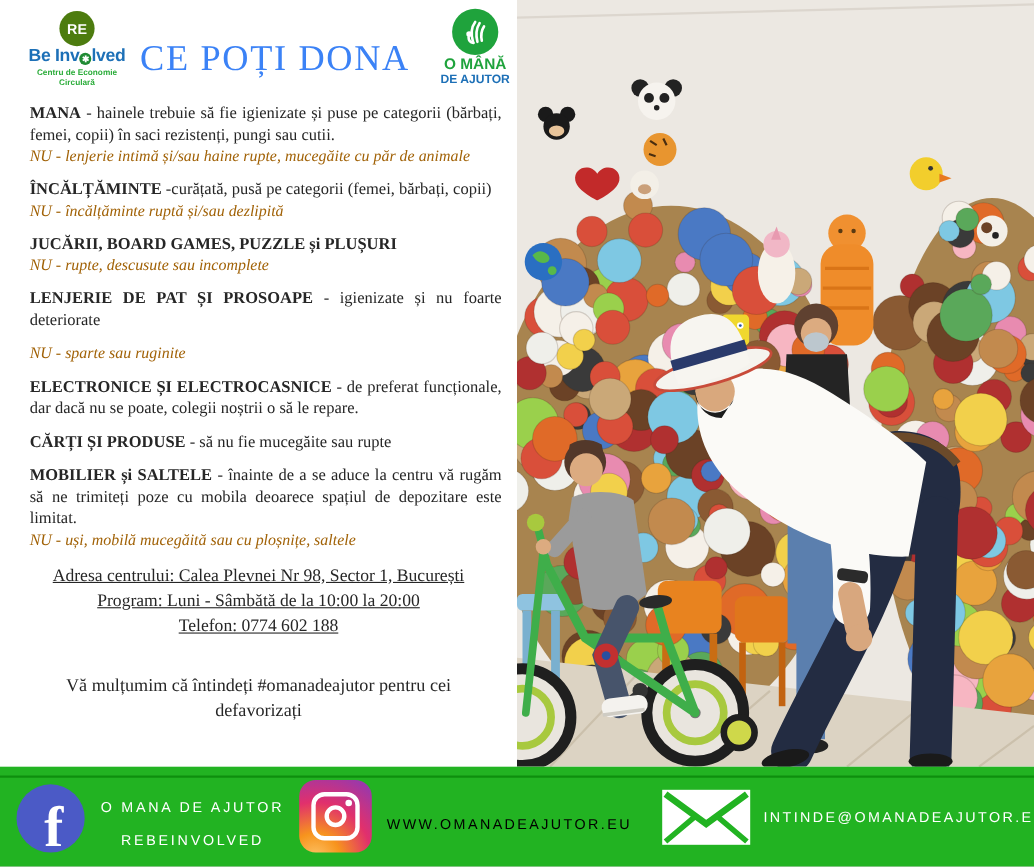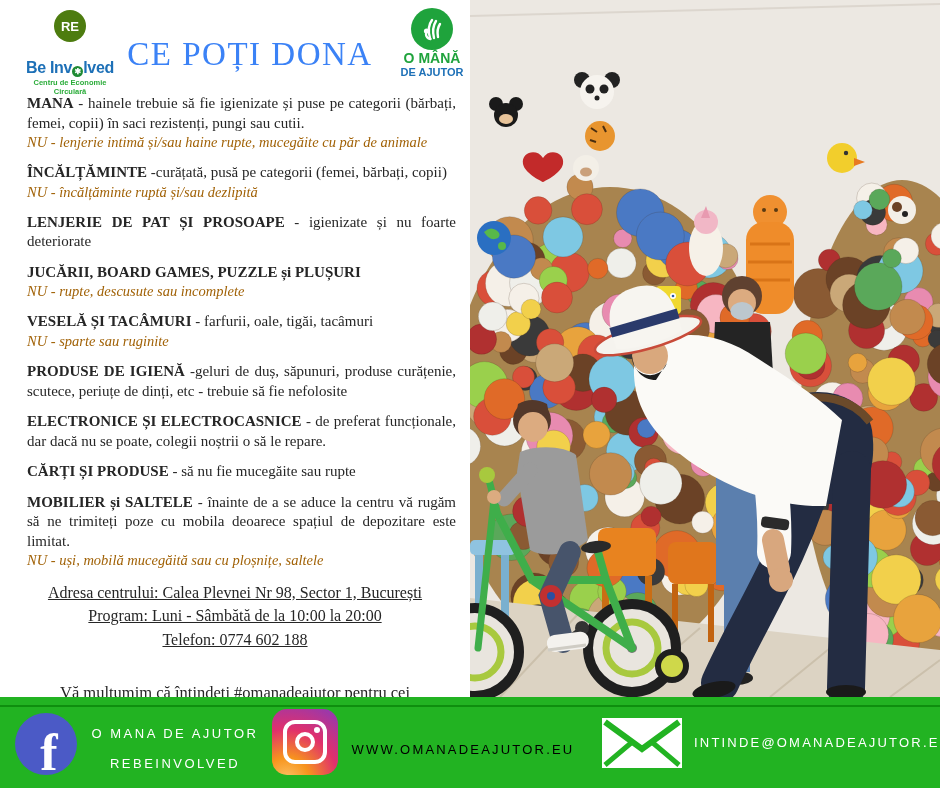--- a/index.html
+++ b/index.html
@@ -9,21 +9,21 @@
     overflow:hidden; font-family:"Liberation Serif", serif; margin:0 auto;
   }
   
   .left-col { position:absolute; left:0; top:0; width:470px; height:697px; background:#fff; }
   .header-row { position:relative; height:88px; }
   .logo-be { position:absolute; left:22px; top:10px; width:96px; text-align:center; }
   .re-badge { width:32px; height:32px; margin:0 auto; border-radius:50%; background:#4d7c0f;
     color:#fff; font-family:"Liberation Sans",sans-serif; font-weight:bold; font-size:13px;
     display:flex; align-items:center; justify-content:center; }
   .be-name { font-family:"Liberation Sans",sans-serif; font-weight:bold; font-size:16px;
-    color:#1d70b7; line-height:1.05; margin-top:18px; letter-spacing:-.3px; }
+    color:#1d70b7; line-height:1.05; margin-top:1px; letter-spacing:-.3px; }
   .be-o { display:inline-block; width:11px; height:11px; border-radius:50%; background:#1f8a33;
     color:#fff; font-size:8px; line-height:11px; vertical-align:-1px; }
   .be-sub { font-family:"Liberation Sans",sans-serif; font-weight:bold; font-size:7.5px;
     color:#2aac39; line-height:1.25; margin-top:1px; }
   .main-title { position:absolute; left:110px; right:80px; top:36px; text-align:center;
     font-size:33px; font-weight:normal; color:#3b82f6; letter-spacing:1.5px; }
   .logo-om { position:absolute; right:2px; top:8px; width:72px; text-align:center; }
   .om-circle { width:42px; height:42px; margin:0 auto; border-radius:50%; background:#1fa33c;
     display:flex; align-items:center; justify-content:center; }
   .om-l1 { font-family:"Liberation Sans",sans-serif; font-weight:bold; font-size:14px;
@@ -100,32 +100,28 @@
     <div class="sections">
         <div class="section">
           <p><b>MANA</b><span> -  </span><span>hainele trebuie să fie igienizate și puse pe categorii (bărbați, femei, copii) în saci rezistenți, pungi sau cutii.</span></p>
           <div class="nu-line">NU - lenjerie intimă și/sau haine rupte, mucegăite cu păr de animale</div>
         </div>
         <div class="section">
           <p><b>ÎNCĂLȚĂMINTE</b><span> -</span><span>curățată, pusă pe categorii (femei, bărbați, copii)</span></p>
           <div class="nu-line">NU - încălțăminte ruptă și/sau dezlipită</div>
         </div>
         <div class="section">
-          <p><b>LENJERIE DE PAT ȘI PROSOAPE</b><span> - </span><span>igienizate și nu foarte deteriorate</span></p>
-        </div>
-        <div class="section">
           <p><b>JUCĂRII, BOARD GAMES, PUZZLE și PLUȘURI</b><span></span><span></span></p>
           <div class="nu-line">NU - rupte, descusute sau incomplete</div>
         </div>
         <div class="section">
-          <p><b>VESELĂ ȘI TACÂMURI</b><span> - </span><span>farfurii, oale, tigăi, tacâmuri</span></p>
+          <p><b>LENJERIE DE PAT ȘI PROSOAPE</b><span> - </span><span>igienizate și nu foarte deteriorate</span></p>
+        </div>
+        <div class="section">
           <div class="nu-line">NU - sparte sau ruginite</div>
-        </div>
-        <div class="section">
-          <p><b>PRODUSE DE IGIENĂ</b><span> -</span><span>geluri de duș, săpunuri, produse curățenie, scutece, periuțe de dinți, etc - trebuie să fie nefolosite</span></p>
         </div>
         <div class="section">
           <p><b>ELECTRONICE ȘI ELECTROCASNICE</b><span> - </span><span>de preferat funcționale, dar dacă nu se poate, colegii noștrii o să le repare.</span></p>
         </div>
         <div class="section">
           <p><b>CĂRȚI ȘI PRODUSE</b><span> -  </span><span>să nu fie mucegăite sau rupte</span></p>
         </div>
         <div class="section">
           <p><b>MOBILIER și SALTELE</b><span> - </span><span>înainte de a se aduce la centru vă rugăm să ne trimiteți poze cu mobila deoarece spațiul de depozitare este limitat.</span></p>
           <div class="nu-line">NU - uși, mobilă mucegăită sau cu ploșnițe, saltele</div>

